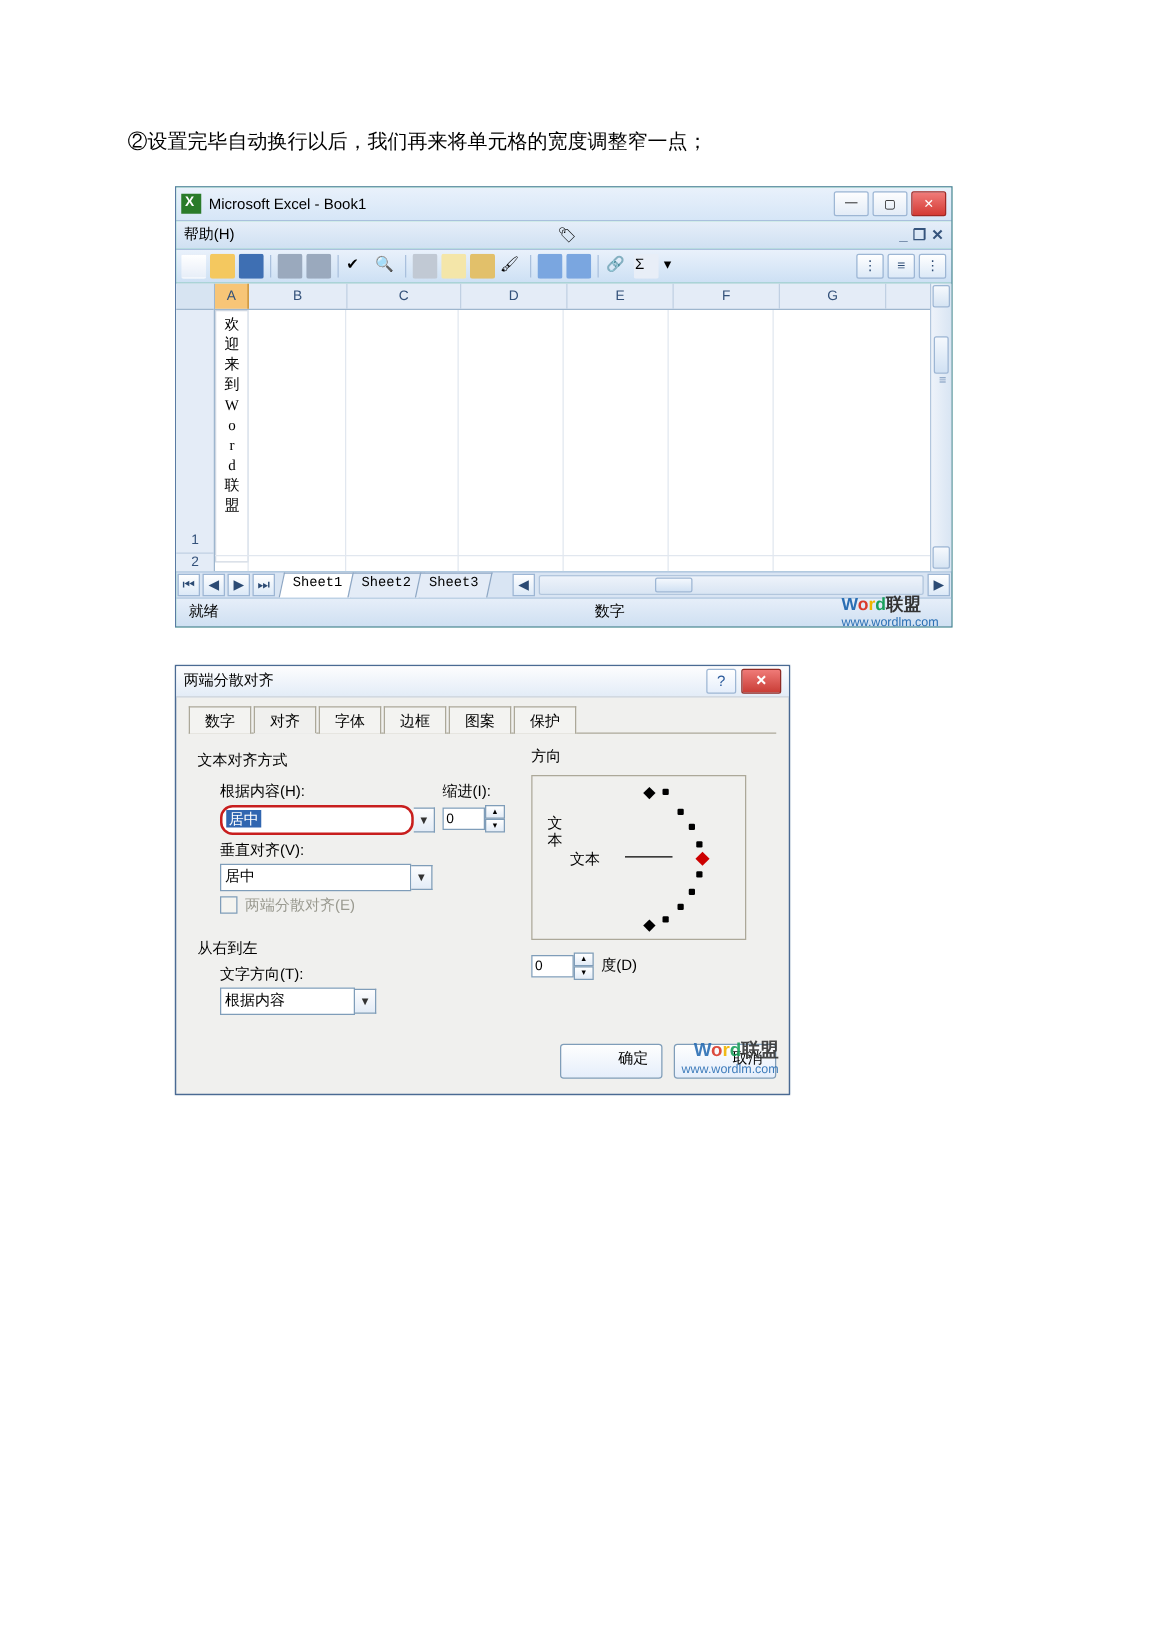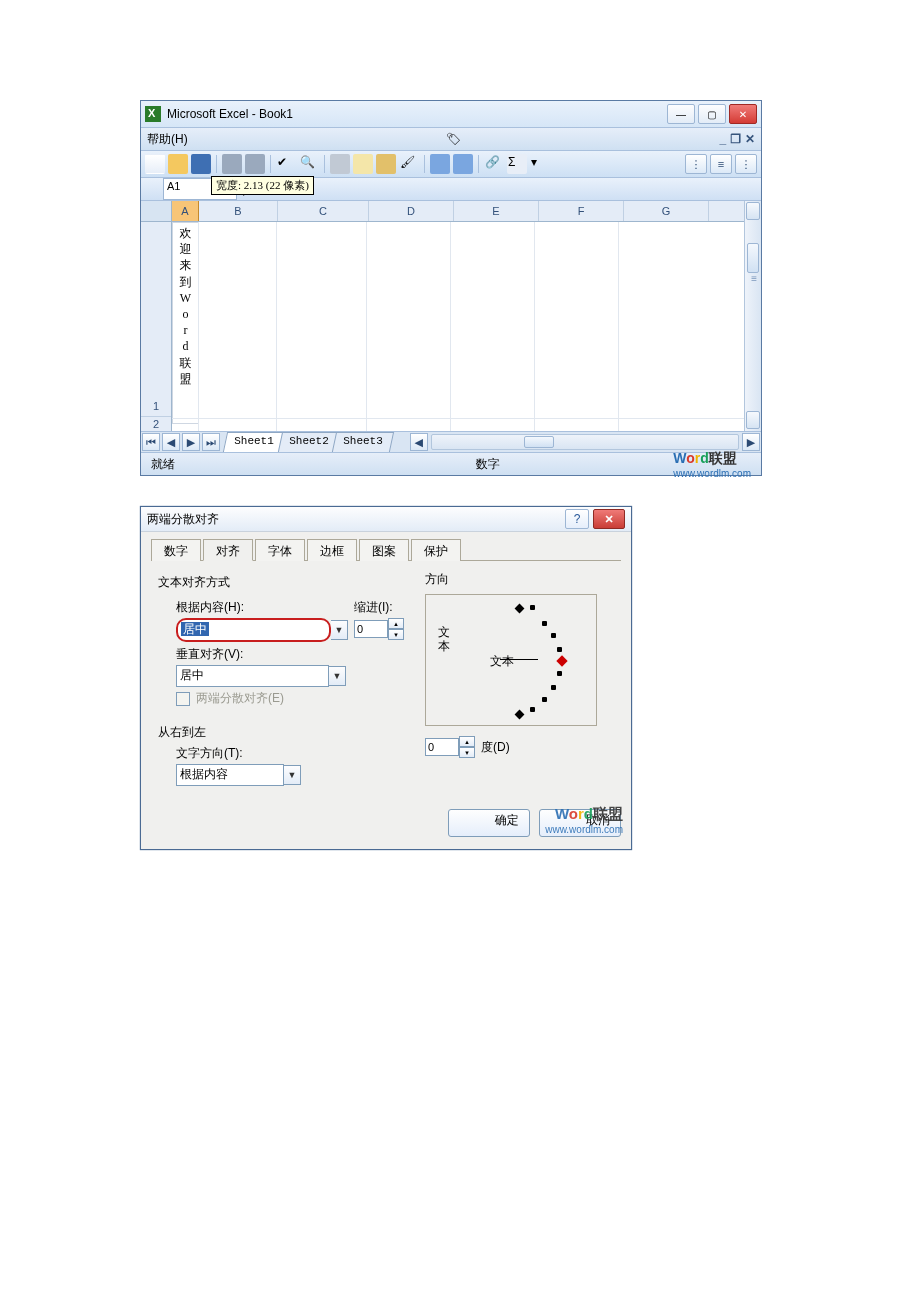--- a/index.html
+++ b/index.html
@@ -155,36 +155,37 @@
   .chk .box{width:12px;height:12px;border:1px solid #7f9db9;background:#fff;display:flex;align-items:center;justify-content:center}
   .chk .box.on::after{content:"✓";color:#2a8a2a;font:10px Arial}
   .chk.disabled{color:#9a9a90}
   .chk.disabled .box{background:#f4f4f0}
 
   .orient-box{border:1px solid #aca899;width:170px;height:130px;position:relative;margin-top:6px}
   .orient-v{position:absolute;left:8px;top:30px;width:20px;text-align:center;line-height:1.2}
   .orient-arc{position:absolute;left:40px;top:10px;width:115px;height:110px}
   .dot{position:absolute;width:5px;height:5px;background:#000;border-radius:1px}
   .diamond{position:absolute;width:7px;height:7px;background:#000;transform:rotate(45deg)}
-  .orient-text{position:absolute;left:64px;top:58px;font-size:12px}
+  .orient-text{position:absolute;left:30px;top:58px;font-size:12px}
   .orient-line{position:absolute;left:74px;top:64px;width:38px;height:1px;background:#000}
   .red-diamond{position:absolute;width:8px;height:8px;background:#c00;transform:rotate(45deg)}
 
   .deg-row{margin-top:10px;display:flex;align-items:center;gap:6px}
 
   .dlg-foot{height:40px;position:relative;padding:6px 10px 0 0;text-align:right}
   .dbtn{display:inline-block;min-width:60px;height:22px;border:1px solid #7f9db9;
     background:linear-gradient(#fefefe,#e5eefb);border-radius:3px;padding:2px 10px;margin-left:6px}
   .wm2{position:absolute;right:8px;top:2px;font:bold 15px Arial;opacity:.9}
   .wm2 .u{display:block;font:10px Arial;color:#2b6fb4;text-align:right}
 </style>
 </head>
 <body>
 <div class="page">
 
+<p class="para">②设置完毕自动换行以后，我们再来将单元格的宽度调整窄一点；</p>
 
 <div class="excel-win">
   <div class="titlebar">
     <span class="xl-logo"></span>
     <span class="title-text">Microsoft Excel - Book1</span>
     <div class="win-btns">
       <span class="wb">—</span>
       <span class="wb">▢</span>
       <span class="wb close">✕</span>
     </div>
@@ -222,25 +223,20 @@
     <span class="tbtn">🔗</span>
     <span class="tbtn i-sum">Σ</span>
     <span class="tbtn">▾</span>
     <div class="tool-right">
       <span class="fmt-btn">⋮</span>
       <span class="fmt-btn">≡</span>
       <span class="fmt-btn">⋮</span>
     </div>
   </div>
 
-  <div class="namebox-row">
-    <div class="namebox">A1</div>
-    <div class="tooltip">宽度: 2.13 (22 像素)</div>
-    <span class="fx">fx</span>
-  </div>
 
   <div class="sheet-area">
     <div class="rowhdr">
       <div class="corner"></div>
       <div class="rn">1</div>
       <div class="rn2">2</div>
     </div>
     <div class="gridwrap">
       <div class="colhdr">
         <div class="ch sel cA">A</div>

